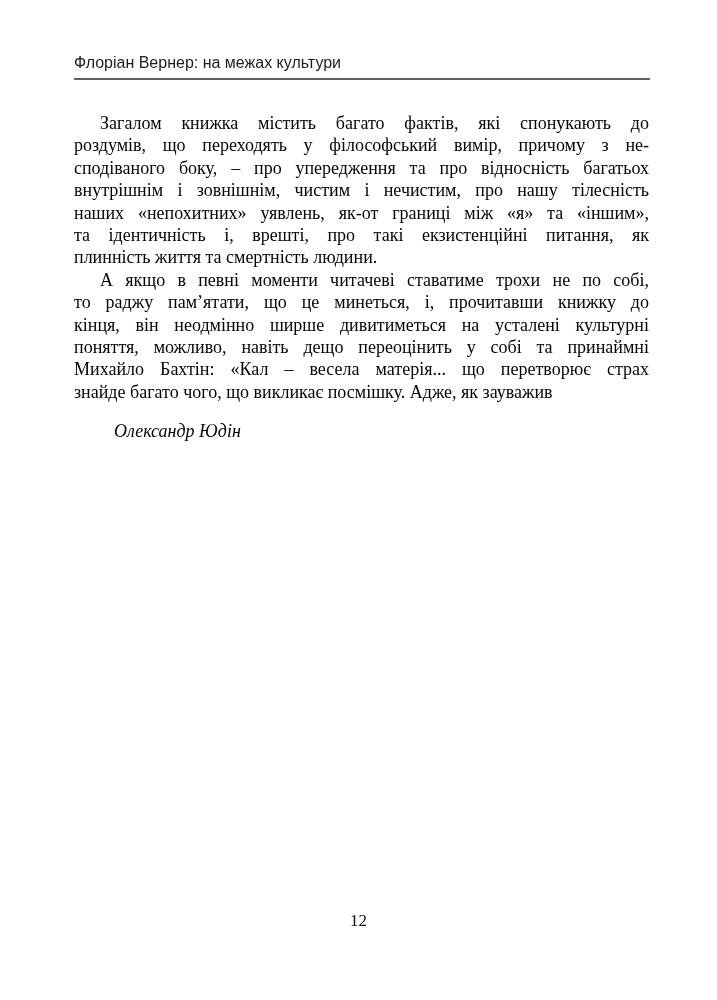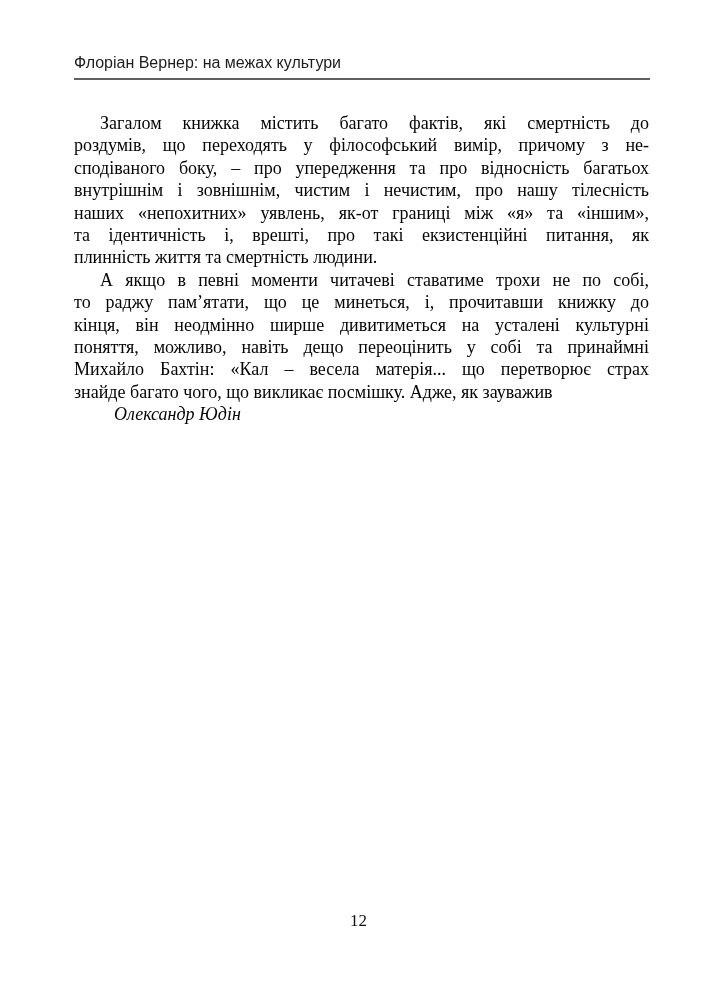--- a/index.html
+++ b/index.html
@@ -36,20 +36,21 @@
   .para { margin: 0; }
   .para .line {
     text-align: justify;
     text-align-last: justify;
     height: 22.4px;
     overflow: hidden;
   }
   .para .line:first-child { text-indent: 26px; }
   .para .line:last-child { text-align-last: auto; }
   .signature {
+    margin-top: 17px;
     padding-left: 40px;
     font-style: italic;
     font-size: 18px;
     line-height: 22.4px;
   }
   .folio {
     position: absolute;
     left: 0;
     top: 911px;
     width: 717px;
@@ -64,21 +65,21 @@
 
 <div class="page">
 
   <div class="running-head">
     <span>Флоріан Вернер: на межах культури</span>
   </div>
 
   <div class="textblock">
 
     <div class="para">
-        <div class="line">Загалом книжка містить багато фактів, які смертність до</div>
+        <div class="line">Загалом книжка містить багато фактів, які спонукають до</div>
         <div class="line">роздумів, що переходять у філософський вимір, причому з не-</div>
         <div class="line">сподіваного боку, – про упередження та про відносність багатьох</div>
         <div class="line">внутрішнім і зовнішнім, чистим і нечистим, про нашу тілесність</div>
         <div class="line">наших «непохитних» уявлень, як-от границі між «я» та «іншим»,</div>
         <div class="line">та ідентичність і, врешті, про такі екзистенційні питання, як</div>
         <div class="line">плинність життя та смертність людини.</div>
       </div>
 
     <div class="para">
         <div class="line">А якщо в певні моменти читачеві ставатиме трохи не по собі,</div>

